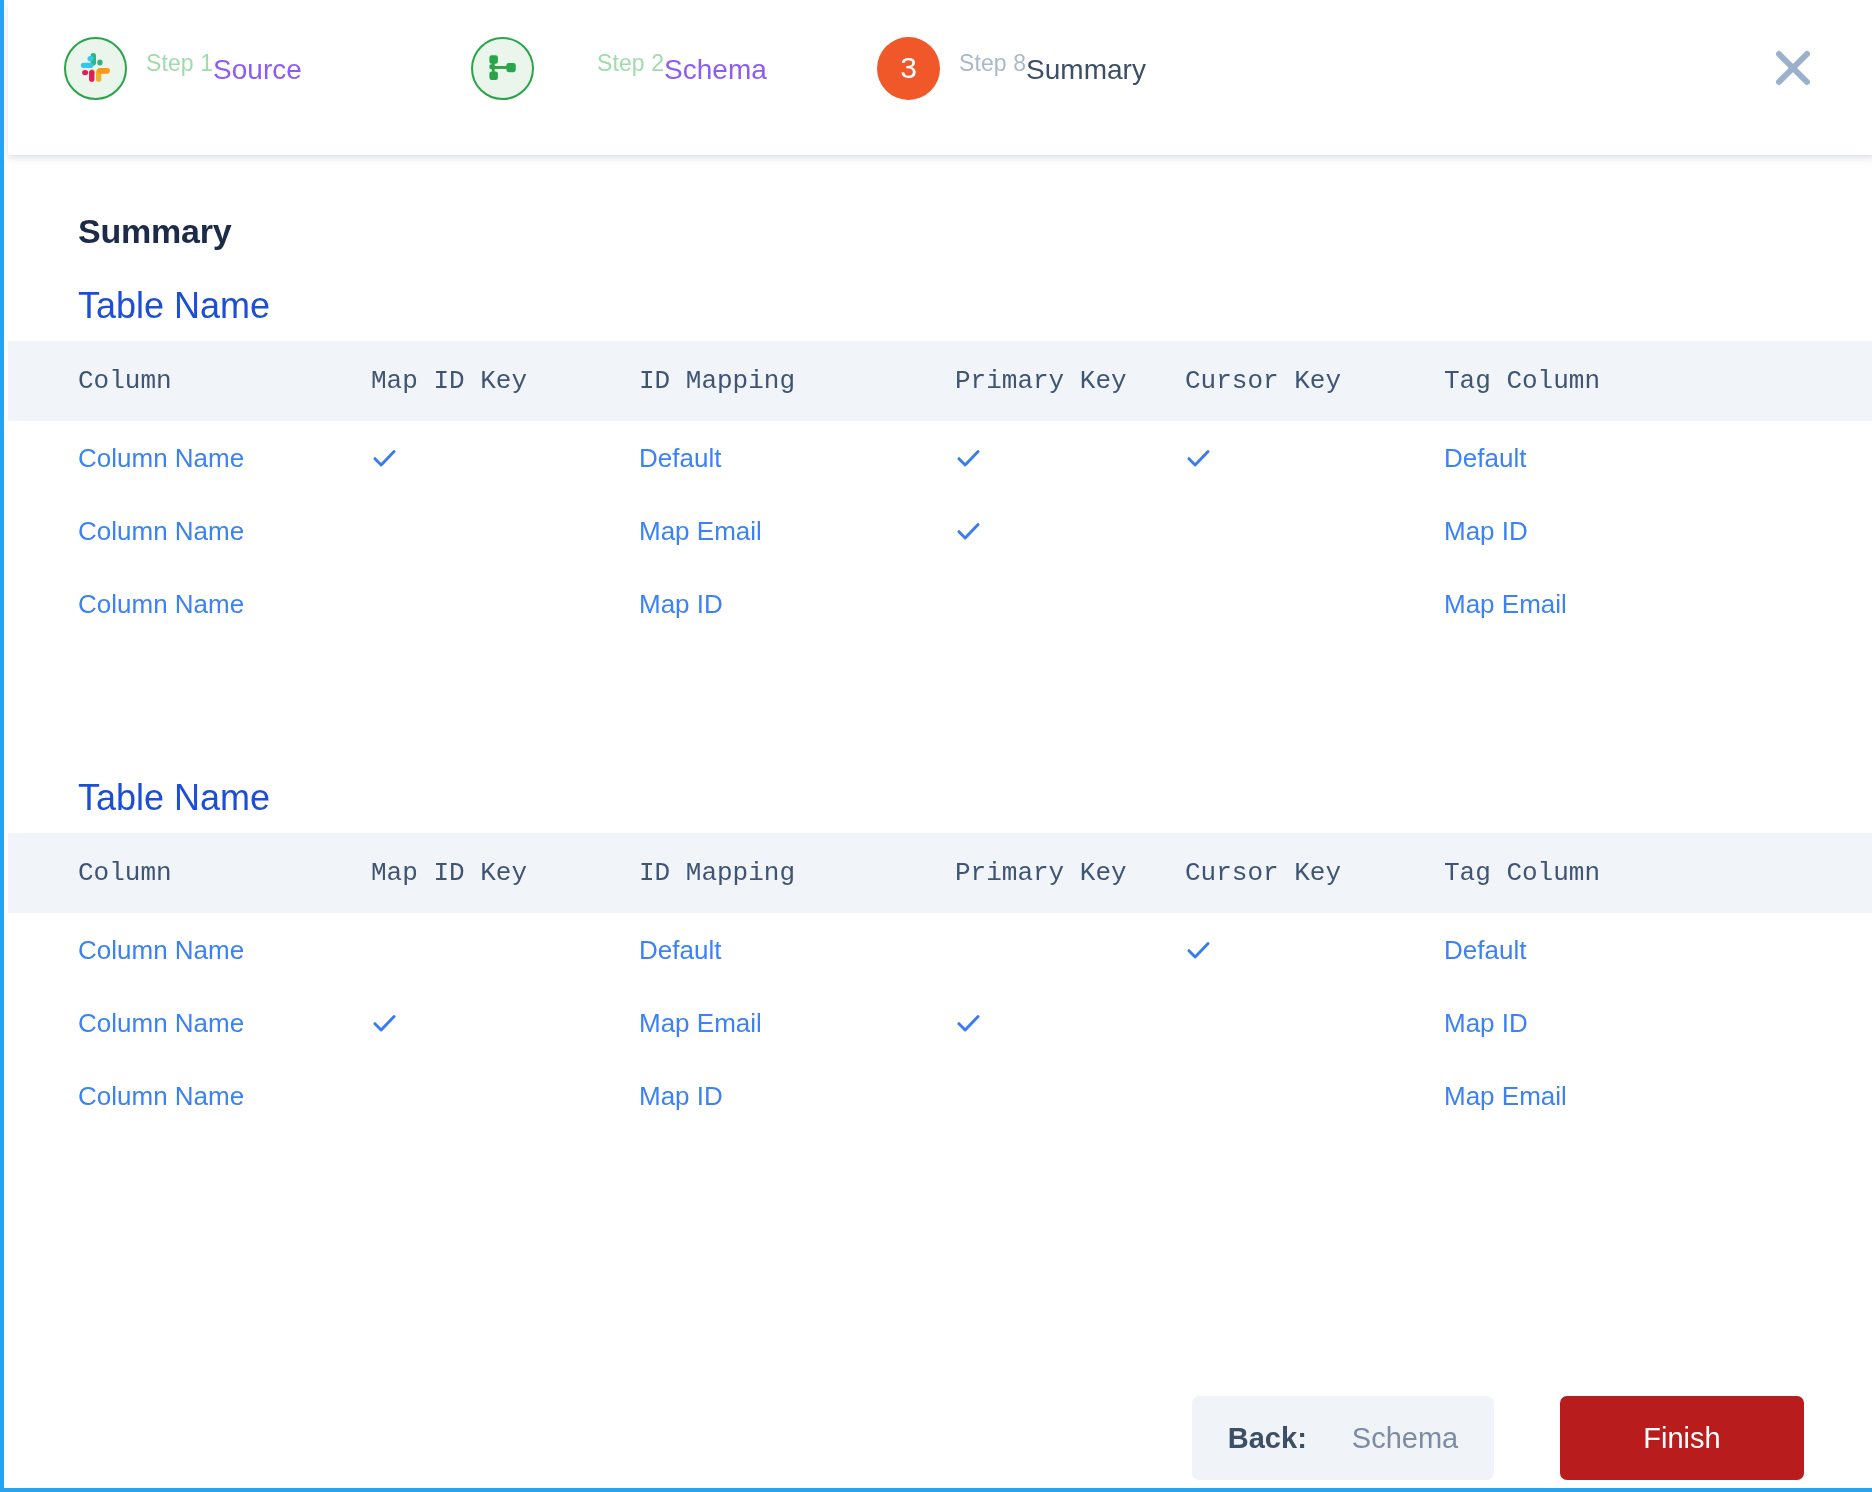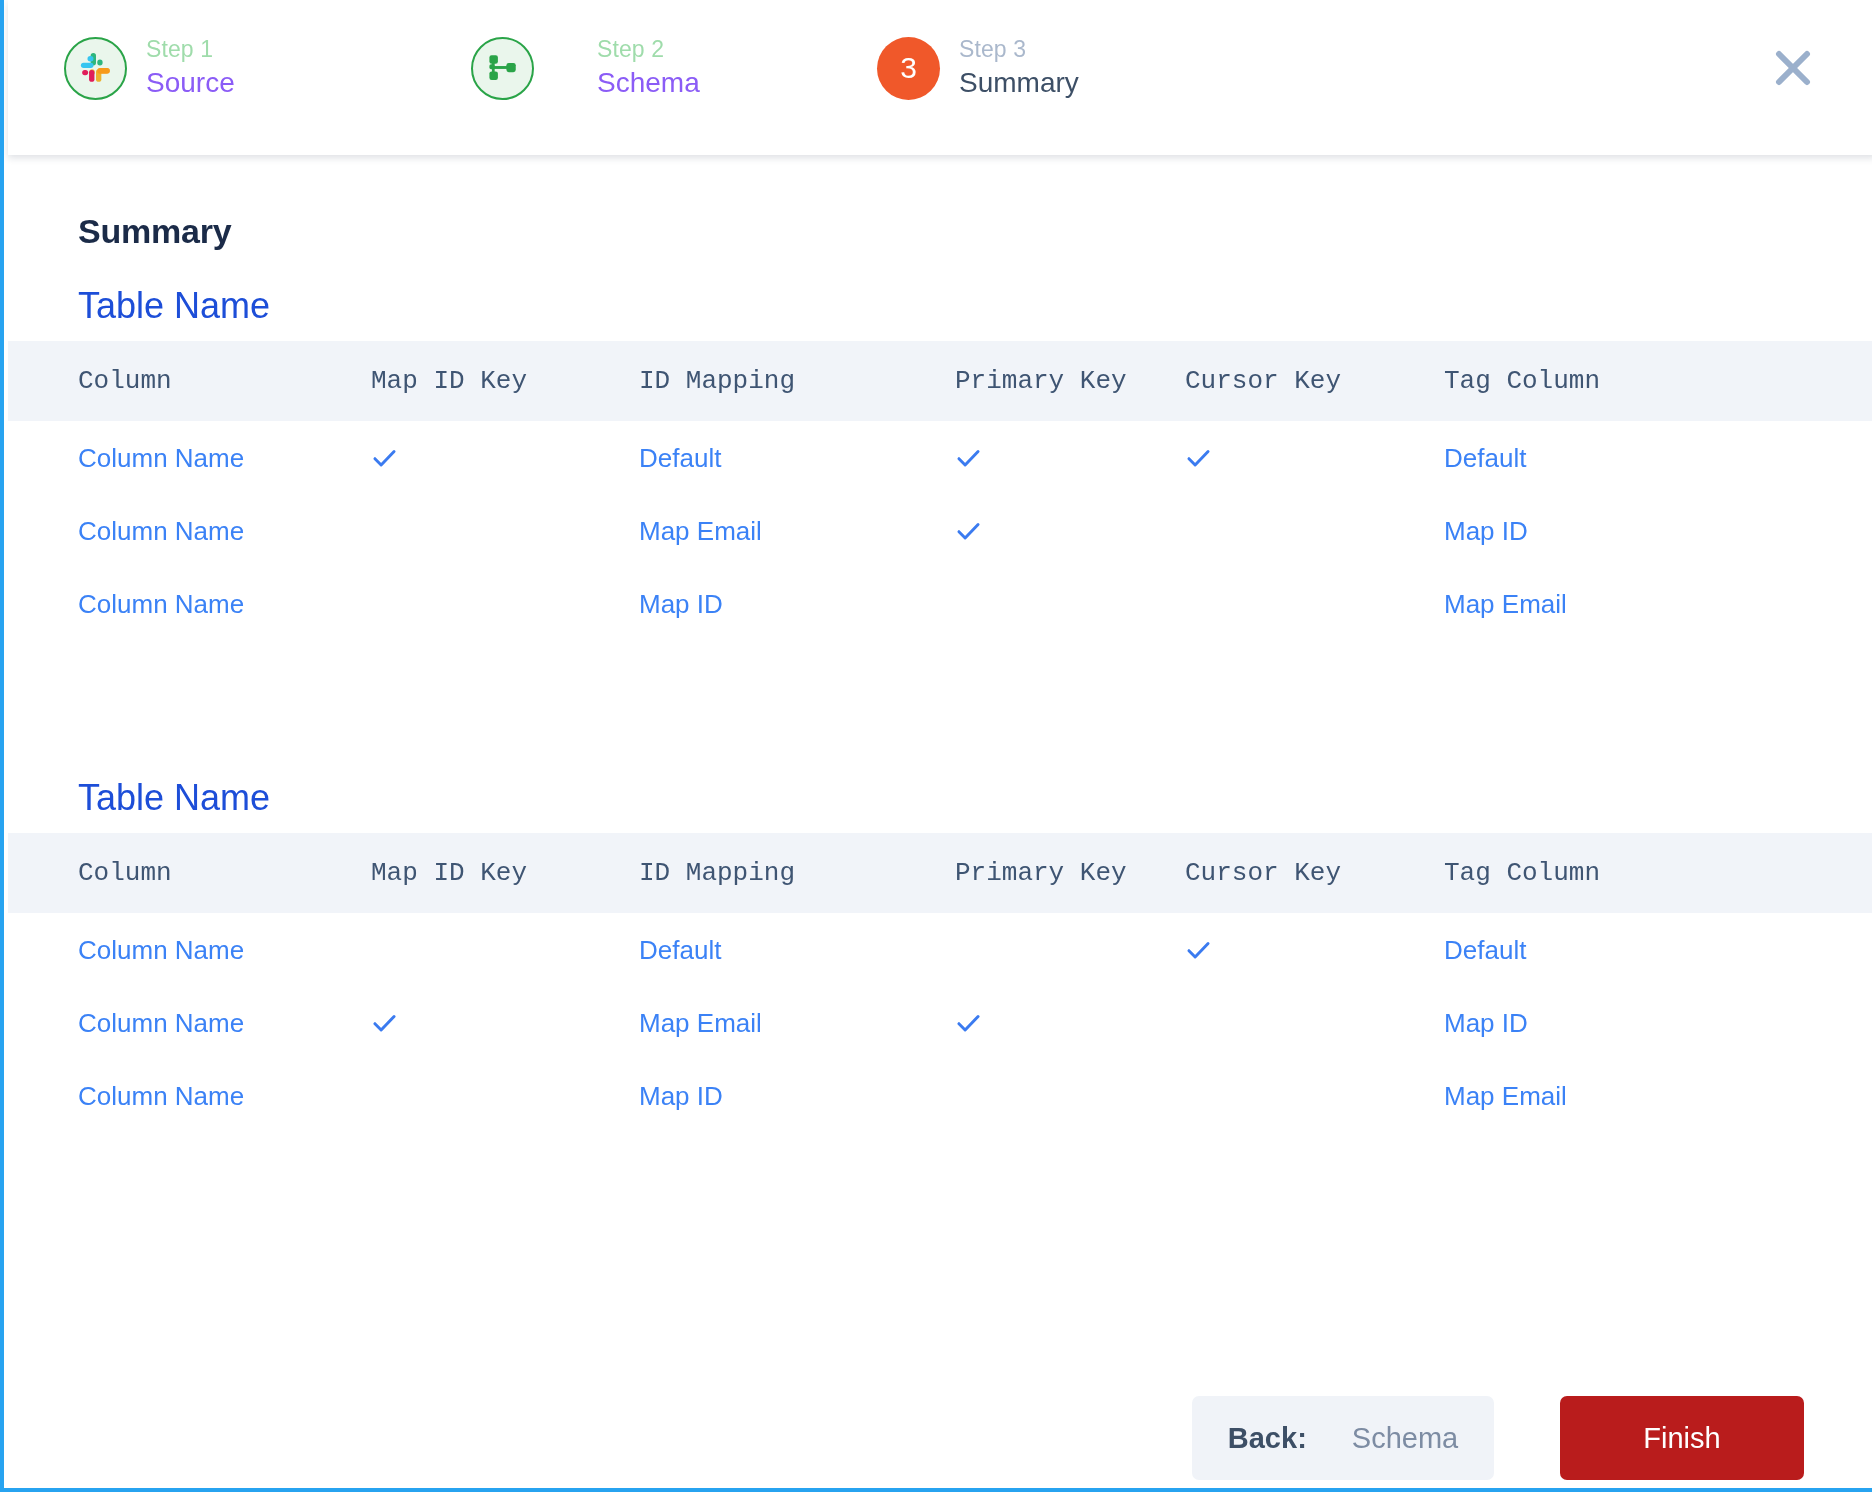--- a/index.html
+++ b/index.html
@@ -57,21 +57,20 @@
   }
   .step-icon-wrap.active {
     background: #f0582a;
     color: #ffffff;
     font-size: 30px;
     font-weight: 400;
   }
   .step-text {
     margin-left: 19px;
     display: flex;
-    flex-direction: column;
     justify-content: center;
     line-height: 1.16;
   }
   .step-kicker {
     font-size: 23px;
     letter-spacing: 0.1px;
   }
   .step-kicker.done { color: #9fdcab; }
   .step-kicker.active { color: #aab8cc; }
   .step-label {
@@ -249,21 +248,21 @@
         <span class="step-kicker done">Step 2</span>
         <span class="step-label done">Schema</span>
       </div>
     </div>
 
     <div class="step" id="step-3">
       <div class="step-icon-wrap active">
         <span>3</span>
       </div>
       <div class="step-text">
-        <span class="step-kicker active">Step 3</span>
+        <span class="step-kicker active">Step 8</span>
         <span class="step-label active">Summary</span>
       </div>
     </div>
 
     <div id="close-button">
       <svg width="44" height="44" viewBox="0 0 44 44" aria-hidden="true">
         <line x1="8" y1="8" x2="36" y2="36" stroke="#9bb0cc" stroke-width="6" stroke-linecap="round"></line>
         <line x1="36" y1="8" x2="8" y2="36" stroke="#9bb0cc" stroke-width="6" stroke-linecap="round"></line>
       </svg>
     </div>

